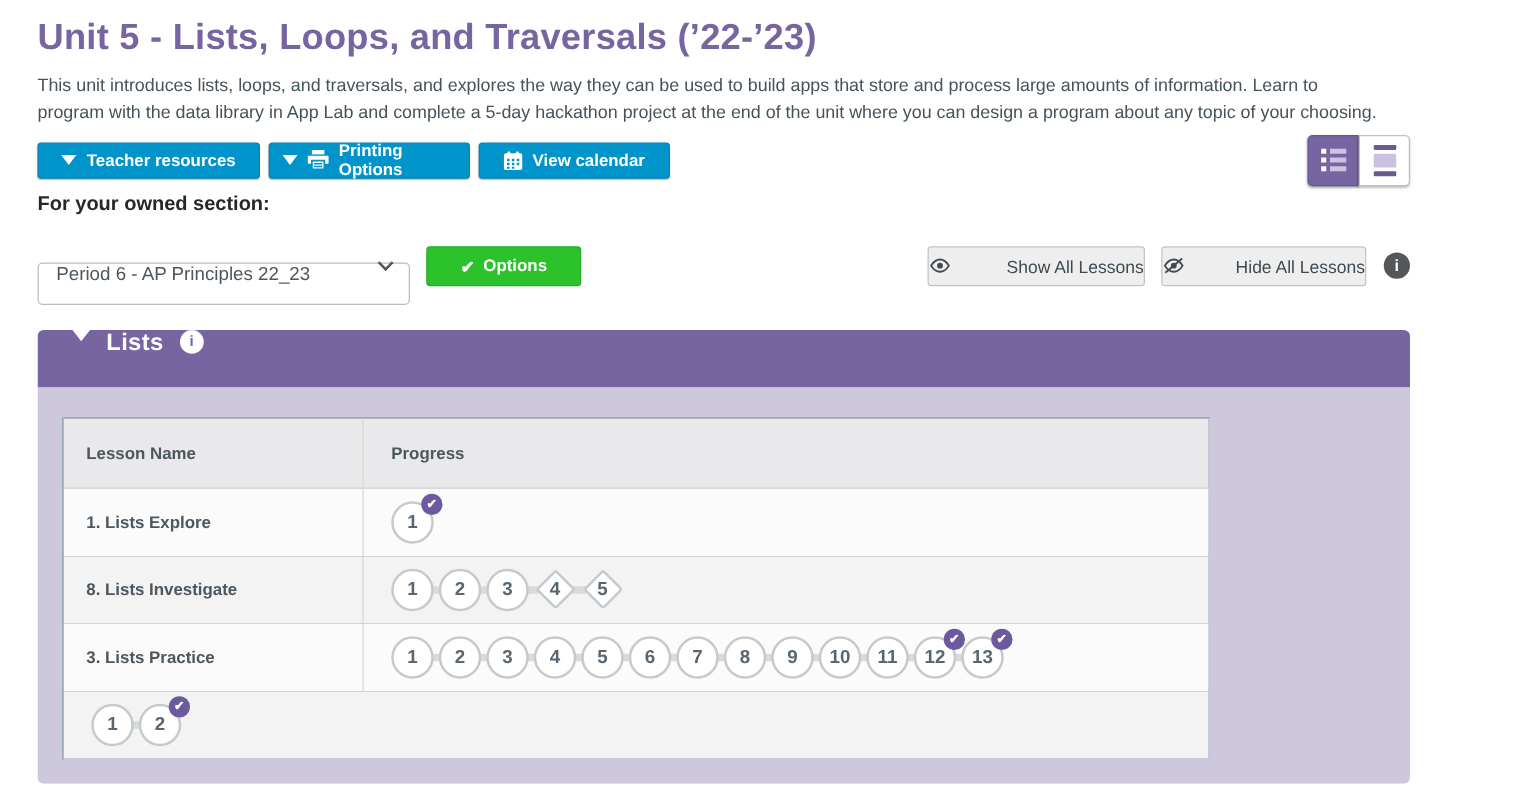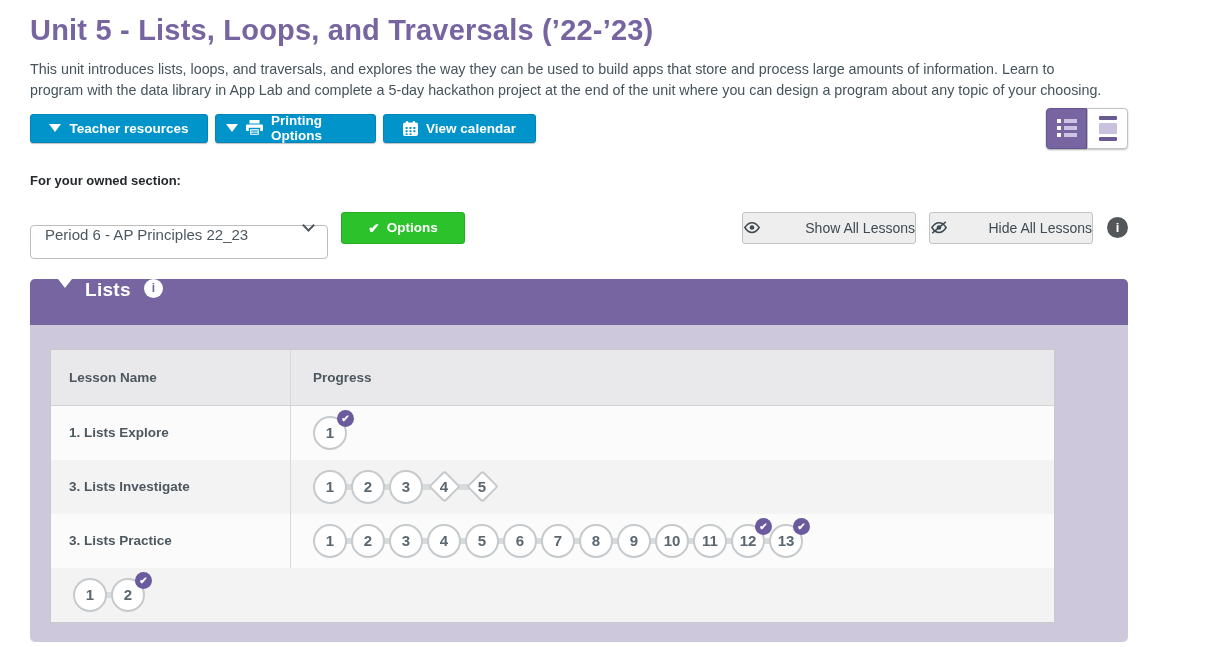--- a/index.html
+++ b/index.html
@@ -47,21 +47,21 @@
   .toggle.inactive {
     background:#ffffff; border:1px solid #c2c2c2; border-radius:0 4px 4px 0;
     box-shadow:0 1px 2px rgba(0,0,0,.25);
   }
   .li-row { display:flex; gap:3px; align-items:center; }
   .li-dot { width:4px; height:4px; background:#ffffff; }
   .li-line { width:13px; height:4px; background:#cdc4e3; }
   .dv-line { width:18px; height:4px; background:#6a5a92; border-radius:1px; }
   .dv-block { width:18px; height:11px; background:#c9c1de; border-radius:1px; }
 
-  .owned-label { margin-top:24px; font-size:13px; font-weight:bold; color:#25282a; }
+  .owned-label { margin-top:6px; font-size:16px; font-weight:bold; color:#25282a; }
 
   .controls { display:flex; margin-top:9px; align-items:center; }
   .select-box {
     width:298px; height:34px; background:#fff; border:1px solid #bcbcbc;
     border-radius:4px; display:flex; align-items:flex-start; justify-content:space-between;
     padding:0 14px; font-size:15px; color:#4d575f; cursor:pointer;margin-top:28px;
   }
   .chevron {
     width:9px; height:9px; border-right:2px solid #4d575f; border-bottom:2px solid #4d575f;
     transform:rotate(45deg); margin-top:-5px;
@@ -95,21 +95,21 @@
     border-right:7px solid transparent; border-top:9px solid #fff;
   }
   .panel-title { font-size:19px; font-weight:bold; color:#fff; letter-spacing:.3px; }
   .info-light {
     width:19px; height:19px; border-radius:50%; background:#fff; color:#7665a0;
     font-weight:bold; font-size:12px; display:flex; align-items:center;
     justify-content:center; cursor:pointer;
   }
   .panel-body { background:#cec8dd; padding:24px 20px 19px 20px; }
 
-  .ltable { width:1005px; background:#0c4a6e; border:1px solid #c9c9c9; }
+  .ltable { width:918px; background:#0c4a6e; border:1px solid #c9c9c9; }
   .thead { display:flex; height:56px; background:#e9e8ea; border-bottom:1px solid #d2d2d2; }
   .cell-name {
     width:240px; padding-left:18px; border-right:1px solid #d8d8d8;
     display:flex; align-items:center; font-size:13.5px; font-weight:bold; color:#4d575f;
   }
   .cell-progress {
     flex:1; padding-left:22px; display:flex; align-items:center;
     font-size:13.5px; font-weight:bold; color:#4d575f;
   }
   .trow { display:flex; height:54px; }
@@ -265,21 +265,21 @@
               <div class="cell-progress">
                 <div class="bubbles">
                   <div class="bubble">
                     <div class="shape-circle">1</div>
                     <div class="badge">✔</div>
                   </div>
                 </div>
               </div>
             </div>
             <div class="trow even">
-              <div class="cell-name lesson-link">3. Lists Investigate</div>
+              <div class="cell-name lesson-link">8. Lists Investigate</div>
               <div class="cell-progress">
                 <div class="bubbles">
                   <div class="bubble">
                     <div class="shape-circle">1</div>
                   </div>
                   <div class="connector"></div>
                   <div class="bubble">
                     <div class="shape-circle">2</div>
                   </div>
                   <div class="connector"></div>

